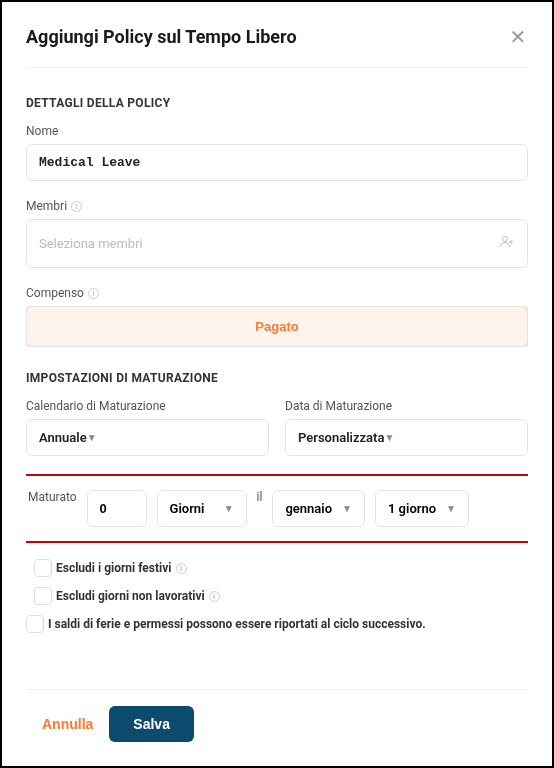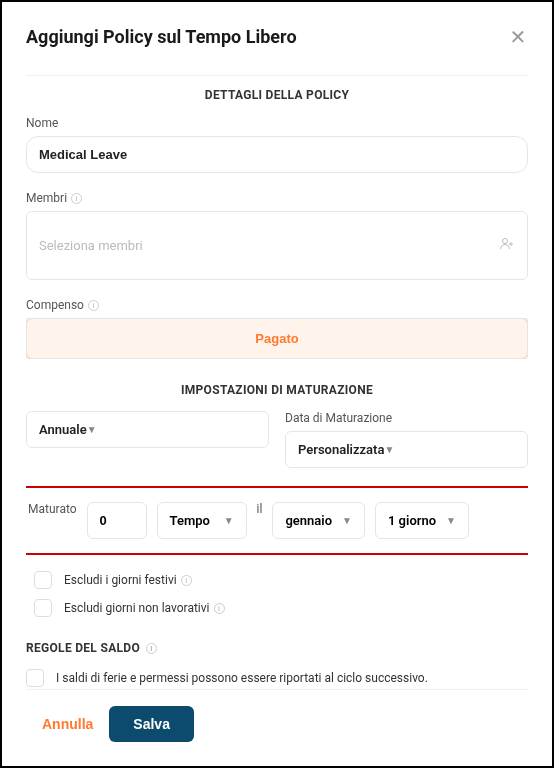--- a/index.html
+++ b/index.html
@@ -1,41 +1,41 @@
 <!DOCTYPE html>
 <html><head>
 <meta charset="utf-8">
 <style>
 * { box-sizing: border-box; margin: 0; padding: 0; }
 body { font-family: -apple-system, BlinkMacSystemFont, "Segoe UI", Roboto, sans-serif; background: #fff; width: 554px; height: 768px; border: 2px solid #000; position: relative; }
 .modal { padding: 24px; height: 100%; display: flex; flex-direction: column; }
-.header { display: flex; justify-content: space-between; align-items: center; padding-bottom: 28px; border-bottom: 1px solid #f0f0f0; margin-bottom: 12px; }
+.header { display: flex; justify-content: space-between; align-items: center; padding-bottom: 20px; border-bottom: 1px solid #f0f0f0; margin-bottom: 28px; }
 .header h1 { font-size: 18px; font-weight: 700; color: #1a1a1a; }
 .close-btn { width: 20px; height: 20px; cursor: pointer; color: #999; font-size: 20px; line-height: 1; background: none; border: none; }
 .content { flex: 1; overflow-y: auto; }
-.section-title { font-size: 12px; font-weight: 700; color: #333; text-transform: uppercase; margin-bottom: 14px; letter-spacing: 0.3px; text-align: center; }
+.section-title { font-size: 12px; font-weight: 700; color: #333; text-transform: uppercase; margin-bottom: 14px; letter-spacing: 0.3px; }
 .field-group { margin-bottom: 18px; }
 .field-label { font-size: 12px; color: #555; margin-bottom: 6px; display: flex; align-items: center; gap: 4px; }
 .info-icon { width: 11px; height: 11px; border: 1px solid #ccc; border-radius: 50%; display: inline-flex; align-items: center; justify-content: center; font-size: 8px; color: #bbb; }
-.text-input { width: 100%; padding: 10px 12px; border: 1px solid #e5e5e5; border-radius: 12px; font-size: 13px; font-weight: 600; color: #222; }
+.text-input { width: 100%; padding: 10px 12px; border: 1px solid #e5e5e5; border-radius: 6px; font-size: 13px; font-weight: 600; color: #222; font-family: Liberation Mono, monospace; }
 .text-input::placeholder { color: #bbb; font-weight: 400; }
 .select-input { width: 100%; padding: 10px 12px; border: 1px solid #e5e5e5; border-radius: 6px; font-size: 13px; font-weight: 600; color: #222; background: #fff; display: flex; justify-content: flex-start; align-items: center; cursor: pointer; }
-.members-input { width: 100%; padding: 24px 12px; border: 1px solid #e5e5e5; border-radius: 6px; font-size: 13px; color: #bbb; display: flex; justify-content: space-between; align-items: center; }
+.members-input { width: 100%; padding: 14px 12px; border: 1px solid #e5e5e5; border-radius: 6px; font-size: 13px; color: #bbb; display: flex; justify-content: space-between; align-items: center; }
 .add-user-icon { color: #bbb; font-size: 14px; }
 .toggle-group { display: flex; border: 1px solid #e5e5e5; border-radius: 2px; overflow: hidden; }
 .toggle-btn { flex: 1; padding: 12px; text-align: center; font-size: 13px; font-weight: 600; cursor: pointer; background: #fff; border: none; color: #555; }
 .toggle-btn.active { background: #fef4ec; color: #ff7a2f; border: 1px solid #ffc89e; border-radius: 6px; margin: -1px; }
 .two-col { display: flex; gap: 16px; }
 .two-col > div { flex: 1; }
 .chevron { color: #888; font-size: 10px; }
 .accrual-row { border: 2px solid #c00; border-radius: 4px; padding: 14px 6px; display: flex; align-items: flex-start; gap: 10px; margin-left: -20px; margin-right: -20px; padding-left: 20px; padding-right: 20px; margin-bottom: 16px; }
 .accrual-label { font-size: 12px; color: #555; }
 .small-input { padding: 10px 12px; border: 1px solid #e5e5e5; border-radius: 6px; font-size: 13px; font-weight: 600; width: 60px; text-align: left; }
 .small-select { padding: 10px 12px; border: 1px solid #e5e5e5; border-radius: 6px; font-size: 13px; font-weight: 600; background: #fff; display: flex; justify-content: space-between; align-items: center; gap: 10px; cursor: pointer; min-width: 90px; }
-.checkbox-row { display: flex; align-items: center; gap: 12px; margin-bottom: 10px; padding-left: 8px; }
+.checkbox-row { display: flex; align-items: center; gap: 4px; margin-bottom: 10px; padding-left: 8px; font-weight: bold; }
 .checkbox { width: 18px; height: 18px; border: 1px solid #ddd; border-radius: 4px; cursor: pointer; }
 .checkbox-label { font-size: 12px; color: #333; display: flex; align-items: center; gap: 4px; }
 .section-spacer { margin-top: 24px; }
 .footer { border-top: 1px solid #f0f0f0; padding-top: 16px; display: flex; }
 .btn-cancel { background: none; border: none; color: #ff7a2f; font-size: 14px; font-weight: 600; padding: 10px 16px; cursor: pointer; }
 .btn-save { background: #0c4a6e; border: none; color: #fff; font-size: 14px; font-weight: 600; padding: 10px 24px; border-radius: 6px; cursor: pointer; }
 .rules-title { display: flex; align-items: center; gap: 6px; }
 </style>
 </head>
 <body>
@@ -80,39 +80,40 @@
       </div>
       <div class="toggle-group">
         <button class="toggle-btn active">Pagato</button>
       </div>
     </div>
 
     <div class="section-title section-spacer">IMPOSTAZIONI DI MATURAZIONE</div>
 
     <div class="two-col field-group">
       <div>
+        <div class="field-label">Calendario di Maturazione</div>
         <div class="select-input">
           <span>Annuale</span>
           <span class="chevron">▼</span>
         </div>
       </div>
       <div>
         <div class="field-label">Data di Maturazione</div>
         <div class="select-input">
           <span>Personalizzata</span>
           <span class="chevron">▼</span>
         </div>
       </div>
     </div>
 
     <div class="accrual-row">
       <span class="accrual-label">Maturato</span>
       <input class="small-input" value="0" style="">
       <div class="small-select">
-        <span>Tempo</span>
+        <span>Giorni</span>
         <span class="chevron">▼</span>
       </div>
       <span class="accrual-label">il</span>
       <div class="small-select">
         <span>gennaio</span>
         <span class="chevron">▼</span>
       </div>
       <div class="small-select">
         <span>1 giorno</span>
         <span class="chevron">▼</span>
@@ -127,24 +128,20 @@
       </div>
     </div>
     <div class="checkbox-row">
       <div class="checkbox"></div>
       <div class="checkbox-label">
         <span>Escludi giorni non lavorativi</span>
         <span class="info-icon">i</span>
       </div>
     </div>
 
-    <div class="section-title section-spacer rules-title">
-      <span>REGOLE DEL SALDO</span>
-      <span class="info-icon">i</span>
-    </div>
     <div class="checkbox-row" style="padding-left:0;">
       <div class="checkbox"></div>
       <div class="checkbox-label">I saldi di ferie e permessi possono essere riportati al ciclo successivo.</div>
     </div>
   </div>
 
   <div class="footer">
     <button class="btn-cancel">Annulla</button>
     <button class="btn-save">Salva</button>
   </div>

